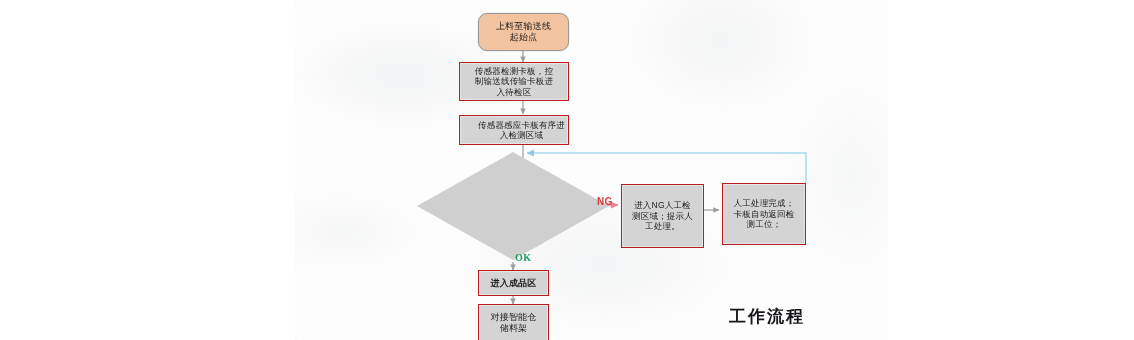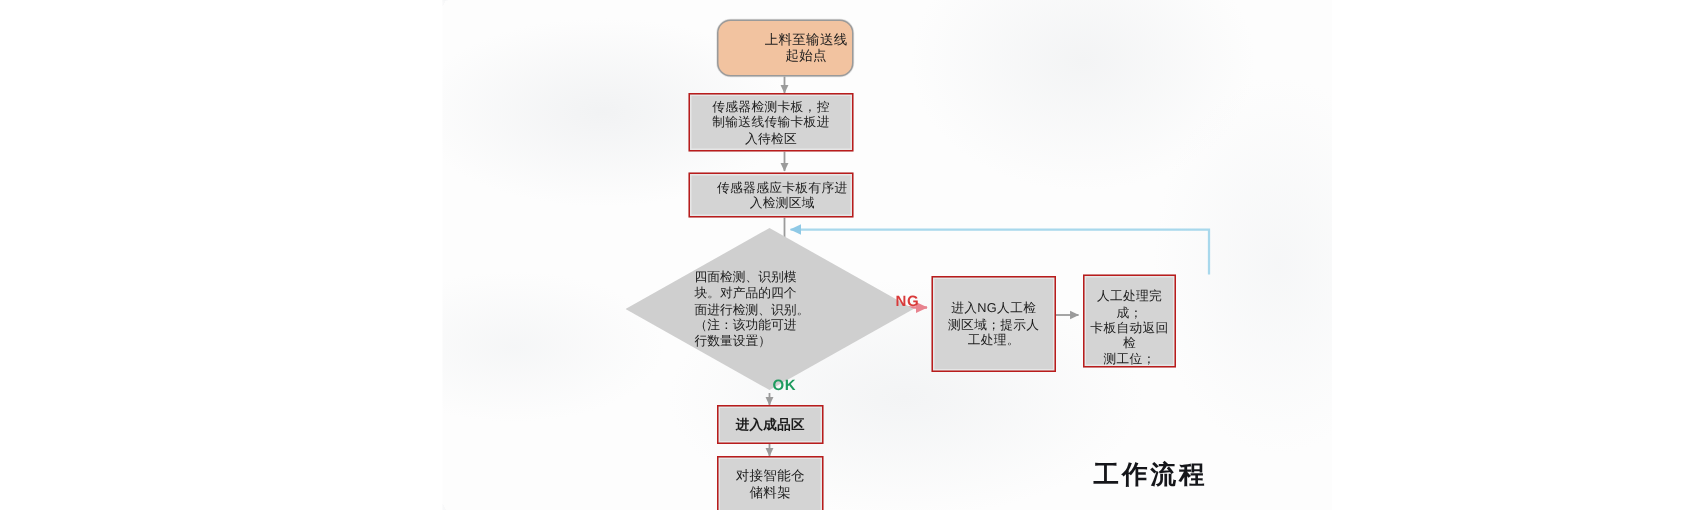--- a/index.html
+++ b/index.html
@@ -103,21 +103,21 @@
     white-space: pre-line;
   }
 
   
   .edge-label {
     position: absolute;
     font-weight: bold;
     letter-spacing: 0.4px;
   }
   #label-ng { color: #D93A3A; }
-  #label-ok { color: #1E9B5E; }
+  #label-ok { color: #1E9B5E; font-family: Liberation Serif, serif; }
 
   
   #diagram-title {
     position: absolute;
     color: #15161a;
     font-family: "Liberation Serif", serif;
     font-weight: bold;
     letter-spacing: 2px;
   }
 </style>
@@ -149,52 +149,47 @@
 
   <line x1="704" y1="210" x2="719" y2="210" stroke="#9b9b9b" stroke-width="1.2" marker-end="url(#arrow-gray)"></line>
 
   <path d="M 806 183 L 806 153 L 527 153" fill="none" stroke="#A8D8EC" stroke-width="1.5" marker-end="url(#arrow-blue)"></path>
 
   <line x1="513" y1="262" x2="513" y2="270" stroke="#9b9b9b" stroke-width="1.2" marker-end="url(#arrow-gray)"></line>
 
   <line x1="513" y1="296" x2="513" y2="304" stroke="#9b9b9b" stroke-width="1.2" marker-end="url(#arrow-gray)"></line>
 </svg>
 
-<div class="node terminator" id="node-start" style="left:478px; top:13px; width:91px; height:38px; font-size:9px;justify-content:flex-end;">
+<div class="node terminator" id="node-start" style="left:478px; top:13px; width:91px; height:38px; font-size:9px;">
   <span class="node-text">上料至输送线
 起始点</span>
 </div>
 
 <div class="node process" id="node-sensor-detect" style="left:459px; top:62px; width:110px; height:39px; font-size:8.5px;">
   <span class="node-text">传感器检测卡板，控
 制输送线传输卡板进
 入待检区</span>
 </div>
 
 <div class="node process" id="node-sensor-feed" style="left:459px; top:115px; width:110px; height:30px; font-size:8.5px;justify-content:flex-end;">
   <span class="node-text">传感器感应卡板有序进
 入检测区域</span>
 </div>
 
 <div class="decision" id="node-inspection" style="left:417px; top:152px;">
   <div class="diamond-shape"></div>
-  <div class="decision-label" style="font-size:8.5px;">四面检测、识别模
-块。对产品的四个
-面进行检测、识别。
-（注：该功能可进
-行数量设置）</div>
 </div>
 
 <div class="node process" id="node-ng-area" style="left:621px; top:184px; width:83px; height:64px; font-size:8.5px;">
   <span class="node-text">进入NG人工检
 测区域；提示人
 工处理。</span>
 </div>
 
-<div class="node process" id="node-manual-done" style="left:722px; top:183px; width:62px; height:62px; font-size:8.5px;align-items:flex-end;">
+<div class="node process" id="node-manual-done" style="left:722px; top:183px; width:84px; height:62px; font-size:8.5px;">
   <span class="node-text">人工处理完成；
 卡板自动返回检
 测工位；</span>
 </div>
 
 <div class="node process" id="node-finished-area" style="left:478px; top:270px; width:71px; height:26px; font-size:9px;font-weight:bold;">
   <span class="node-text">进入成品区</span>
 </div>
 
 <div class="node process" id="node-smart-rack" style="left:478px; top:304px; width:71px; height:38px; font-size:9px;">

